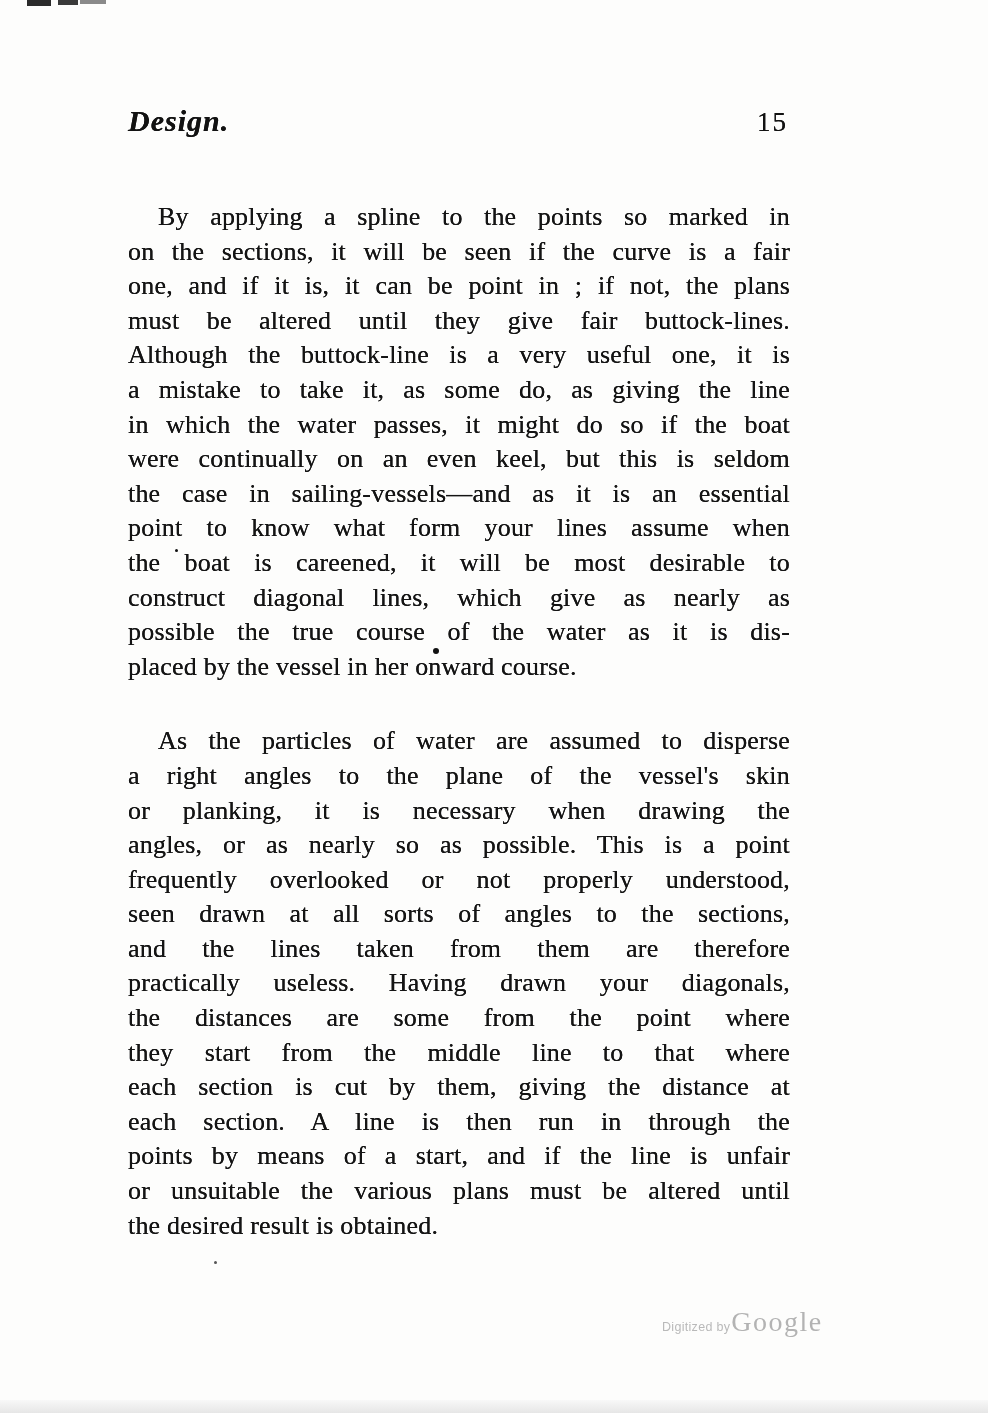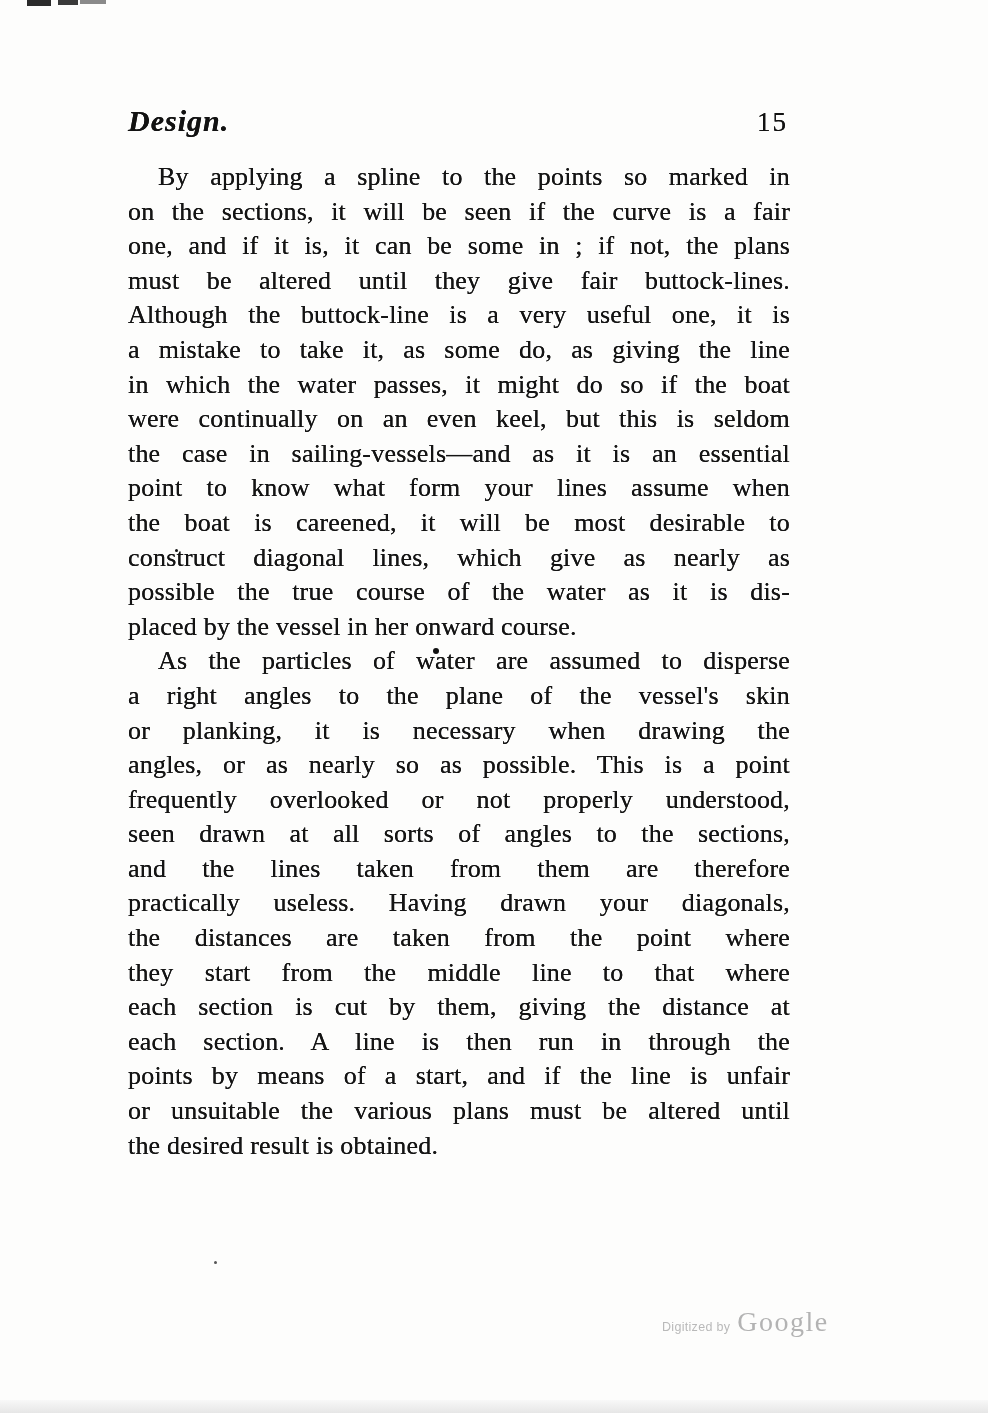--- a/index.html
+++ b/index.html
@@ -56,20 +56,21 @@
     font-size: 26px;
     line-height: 34.6px;
     text-align: justify;
     text-align-last: justify;
     white-space: normal;
     text-shadow: 0 0 0.55px #181818;
     letter-spacing: 0.2px;
   }
   .text-line.first {
     text-indent: 30px;
+    margin-top: 40px;
   }
   .text-line.last {
     text-align-last: left;
   }
   
   .smudge {
     position: absolute;
     background: #2b2b2b;
   }
   .smudge.s1 { left: 27px;  top: 0; width: 24px; height: 6px; }
@@ -91,21 +92,21 @@
     width: 210px;
     display: flex;
     align-items: baseline;
     user-select: none;
   }
   .watermark-prefix {
     font-family: "Liberation Sans", "DejaVu Sans", sans-serif;
     font-size: 12.5px;
     color: #b9b9b9;
     letter-spacing: 0.3px;
-    margin-right: 7px;
+    margin-right: 1px;
   }
   .watermark-logo {
     font-family: "Liberation Serif", "DejaVu Serif", serif;
     font-size: 28px;
     color: #b3b3b3;
     letter-spacing: 1.5px;
   }
   
   .bottom-bar {
     position: absolute;
@@ -126,41 +127,41 @@
   <div class="smudge s3"></div>
 
   <div class="running-header">
     <div class="header-title">Design.</div>
     <div class="page-number">15</div>
   </div>
 
   <div class="text-block">
       <div class="text-line first">By applying a spline to the points so marked in</div>
       <div class="text-line">on the sections, it will be seen if the curve is a fair</div>
-      <div class="text-line">one, and if it is, it can be some in ; if not, the plans</div>
+      <div class="text-line">one, and if it is, it can be point in ; if not, the plans</div>
       <div class="text-line">must be altered until they give fair buttock-lines.</div>
       <div class="text-line">Although the buttock-line is a very useful one, it is</div>
       <div class="text-line">a mistake to take it, as some do, as giving the line</div>
       <div class="text-line">in which the water passes, it might do so if the boat</div>
       <div class="text-line">were continually on an even keel, but this is seldom</div>
       <div class="text-line">the case in sailing-vessels—and as it is an essential</div>
       <div class="text-line">point to know what form your lines assume when</div>
       <div class="text-line">the boat is careened, it will be most desirable to</div>
       <div class="text-line">construct diagonal lines, which give as nearly as</div>
       <div class="text-line">possible the true course of the water as it is dis-</div>
       <div class="text-line last">placed by the vessel in her onward course.</div>
       <div class="text-line first">As the particles of water are assumed to disperse</div>
       <div class="text-line">a right angles to the plane of the vessel's skin</div>
       <div class="text-line">or planking, it is necessary when drawing the</div>
       <div class="text-line">angles, or as nearly so as possible.  This is a point</div>
       <div class="text-line">frequently overlooked or not properly understood,</div>
       <div class="text-line">seen drawn at all sorts of angles to the sections,</div>
       <div class="text-line">and the lines taken from them are therefore</div>
       <div class="text-line">practically useless.  Having drawn your diagonals,</div>
-      <div class="text-line">the distances are taken from the point where</div>
+      <div class="text-line">the distances are some from the point where</div>
       <div class="text-line">they start from the middle line to that where</div>
       <div class="text-line">each section is cut by them, giving the distance at</div>
       <div class="text-line">each section.  A line is then run in through the</div>
       <div class="text-line">points by means of a start, and if the line is unfair</div>
       <div class="text-line">or unsuitable the various plans must be altered until</div>
       <div class="text-line last">the desired result is obtained.</div>
     </div>
 
   <div class="ink-speck speck-1"></div>
   <div class="ink-speck speck-2"></div>

